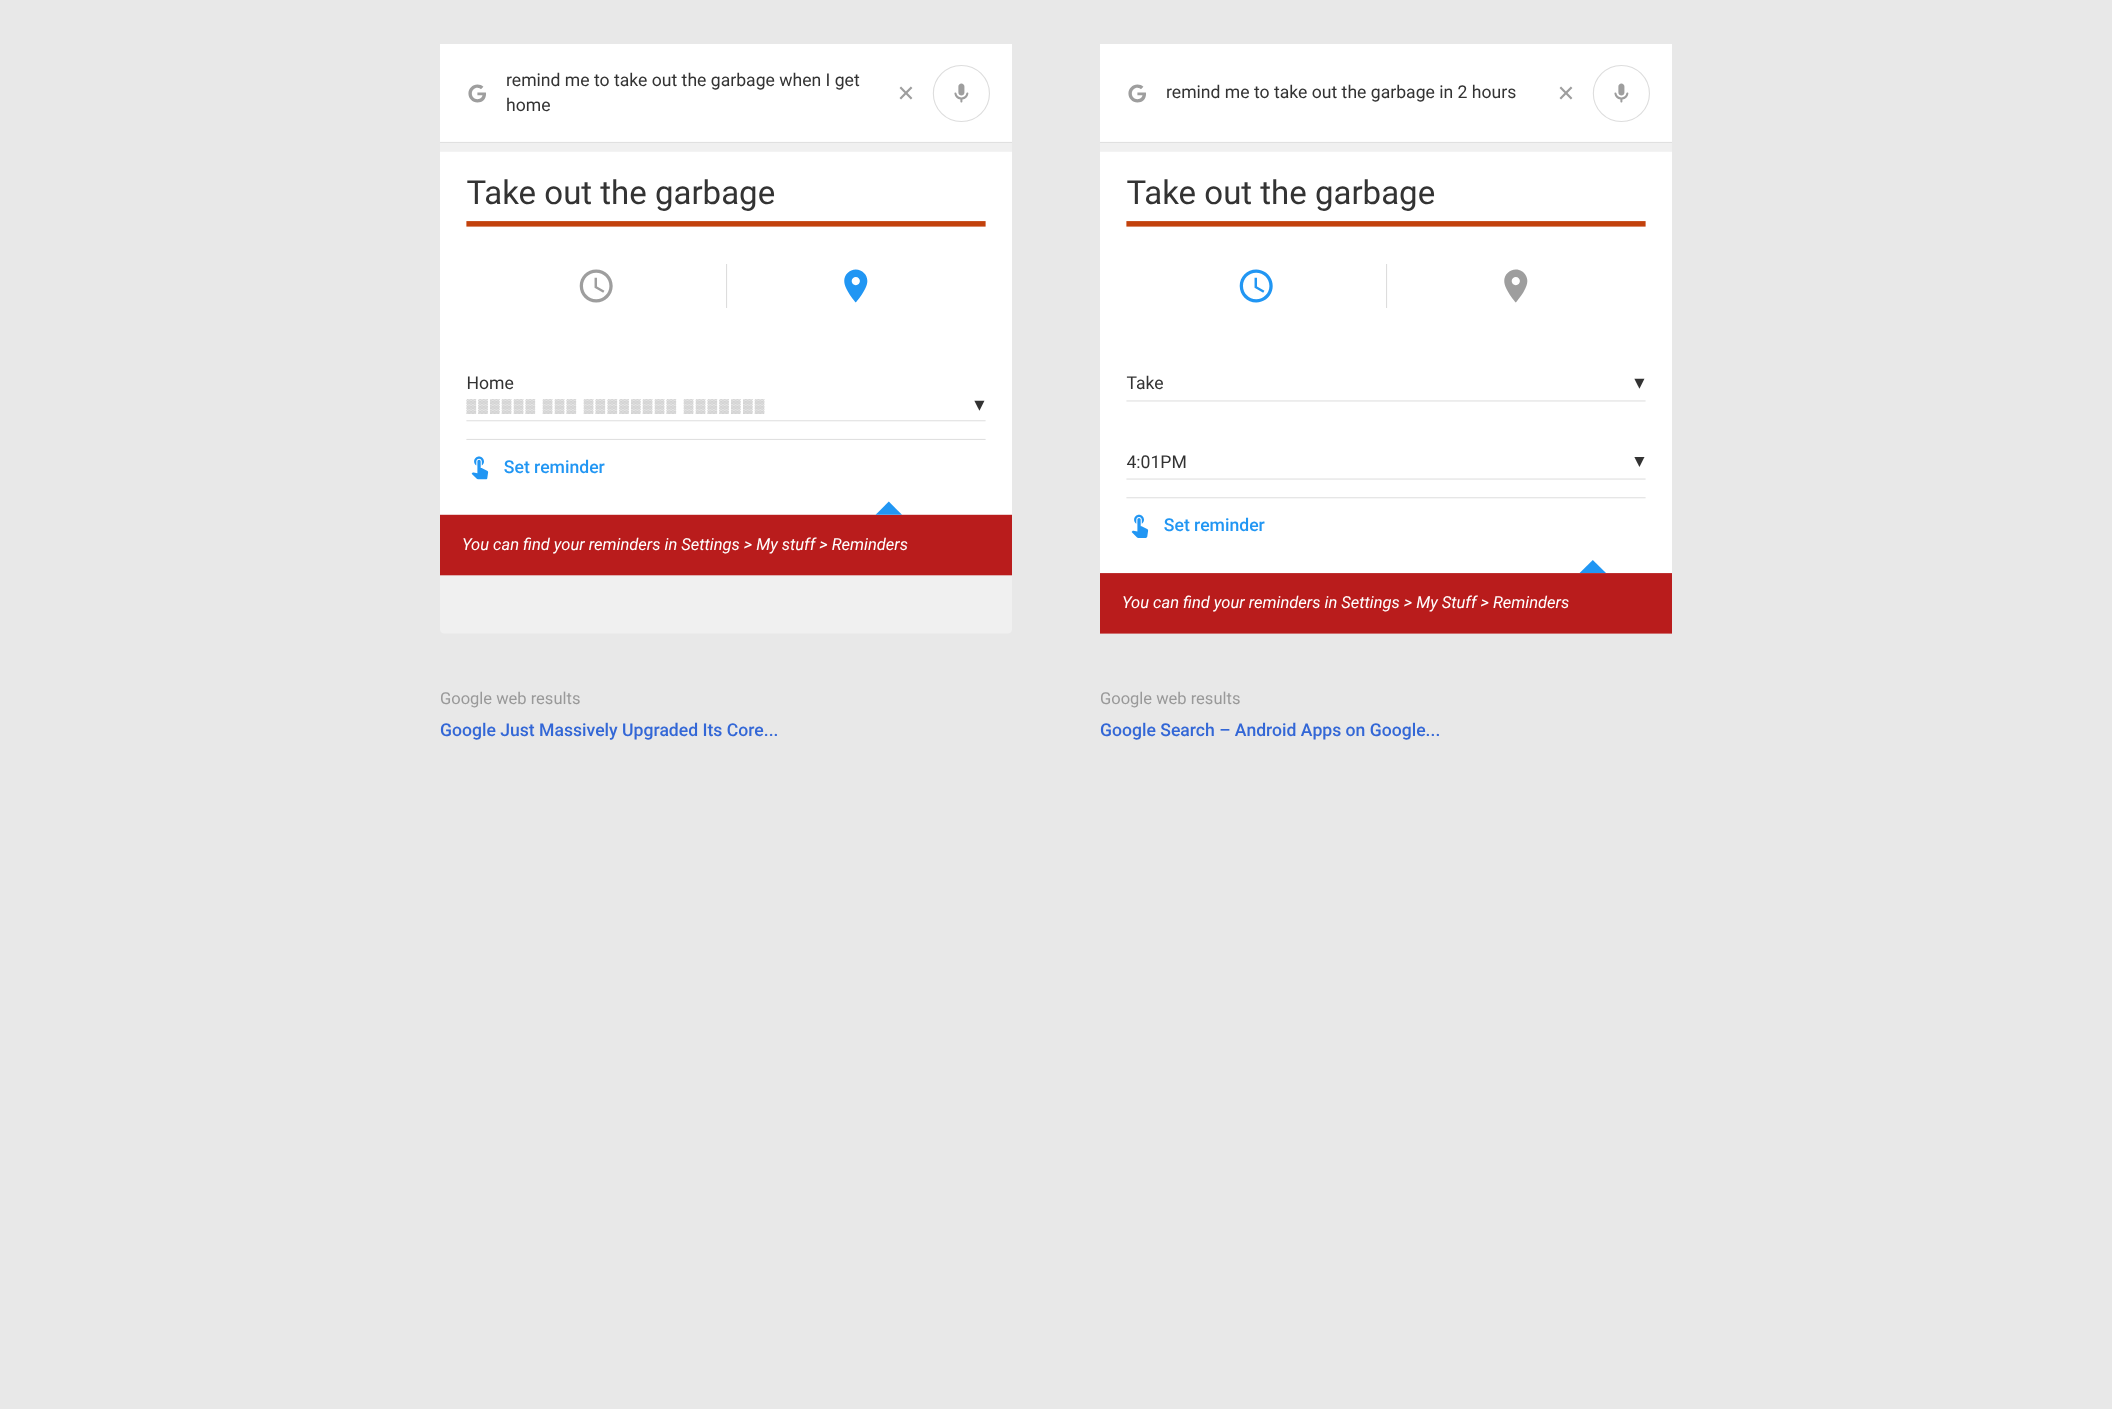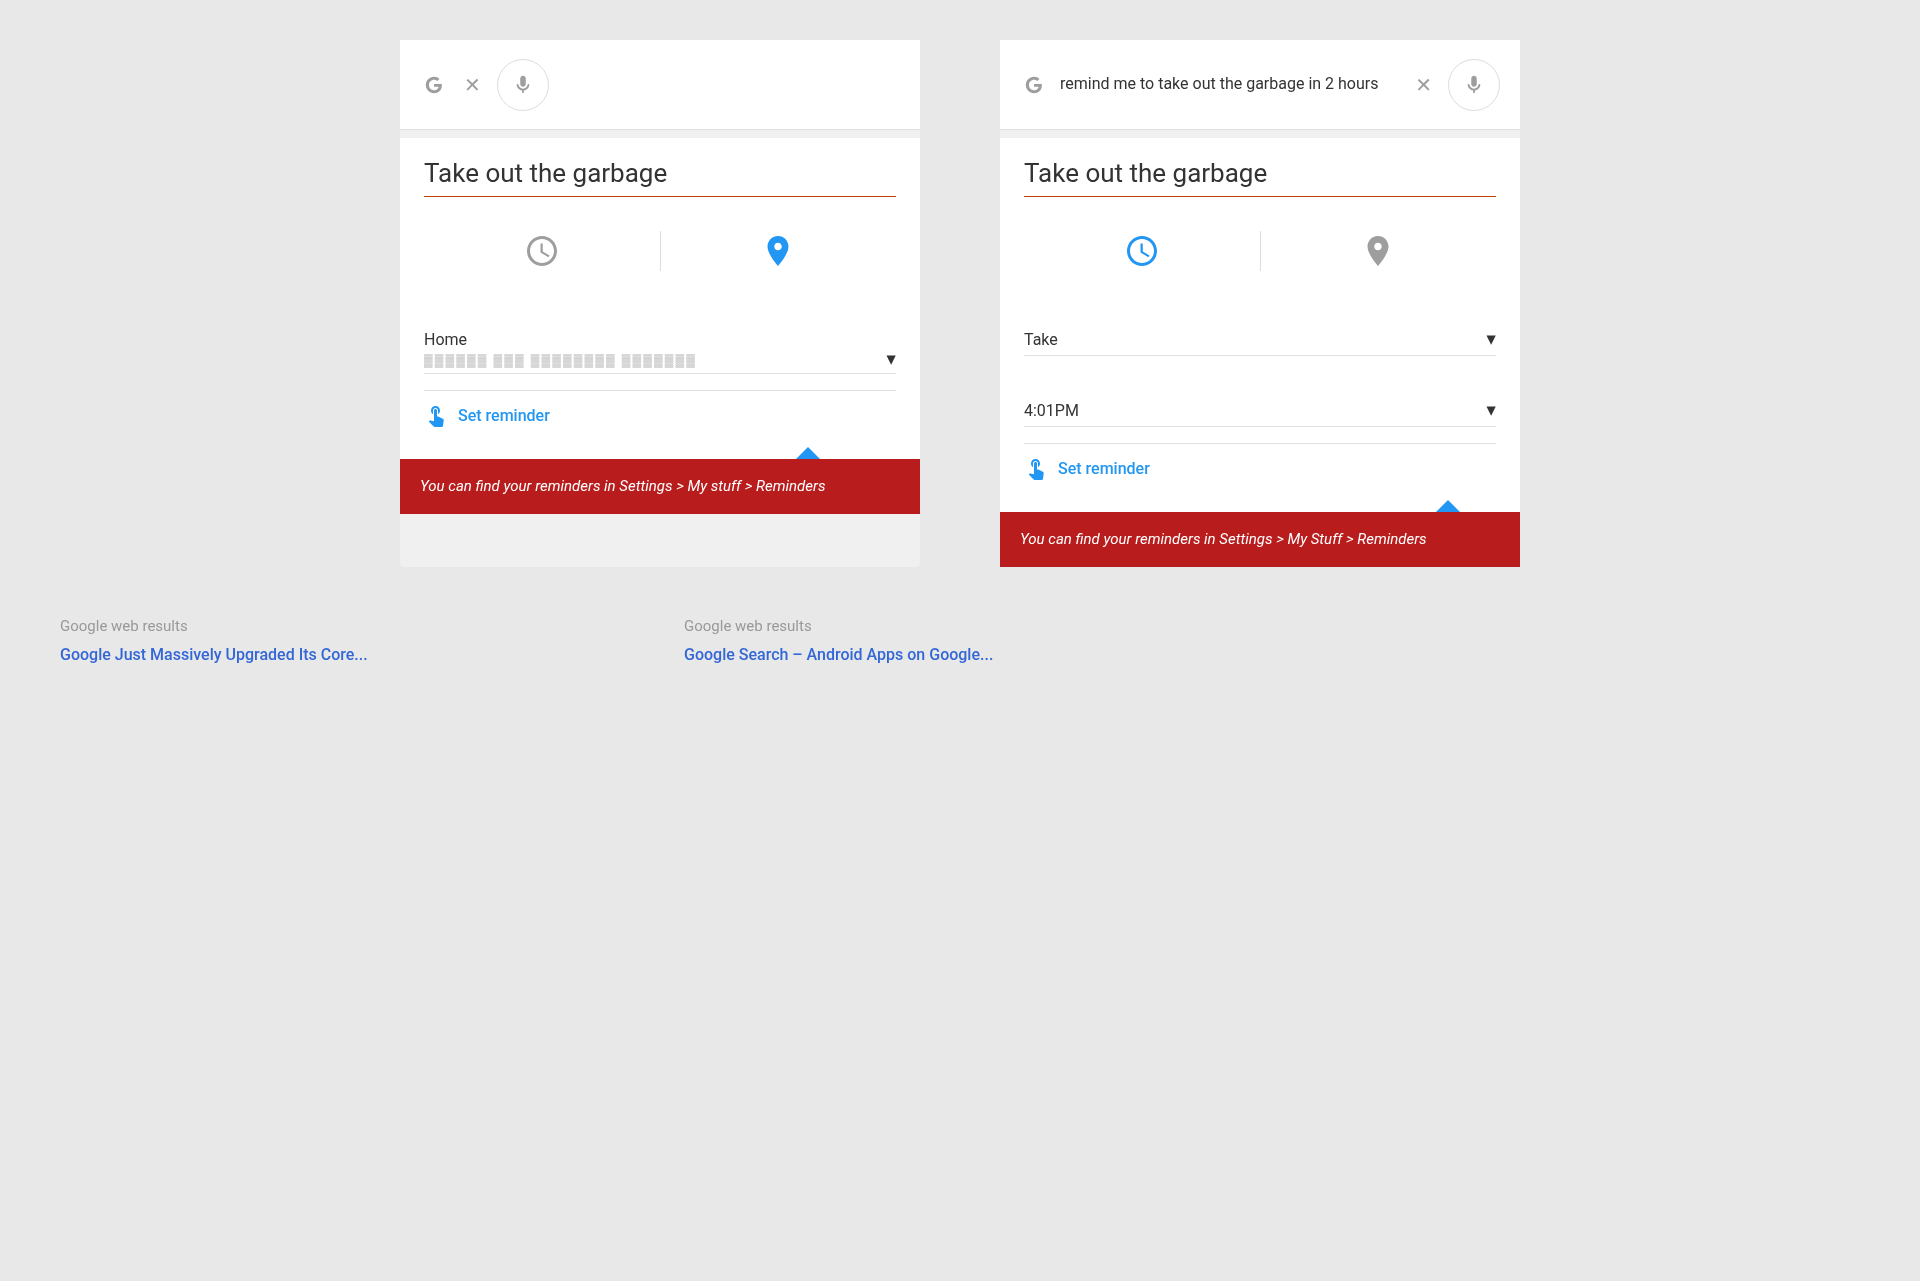--- a/index.html
+++ b/index.html
@@ -69,23 +69,23 @@
     }
 
     
     .card-content {
       background: white;
       margin: 8px 0 0 0;
       padding: 20px 24px;
     }
 
     .reminder-title {
-      font-size: 26px;
-      color: #333;
-      border-bottom: 1px solid #c2410c;
+      font-size: 30px;
+      color: #333;
+      border-bottom: 5px solid #c2410c;
       padding-bottom: 8px;
       margin-bottom: 20px;
     }
 
     
     .toggle-row {
       display: flex;
       align-items: center;
       justify-content: center;
       gap: 0;
@@ -185,22 +185,22 @@
 
     .tooltip-bubble-right::before {
       right: 60px;
     }
 
     
     .bottom-section {
       width: 100%;
       padding: 30px 60px 20px 60px;
       display: flex;
-      gap: 104px;
-      justify-content: flex-start;
+      gap: 80px;
+      justify-content: center;
     }
 
     .web-results-section {
       width: 520px;
     }
 
     .web-results-label {
       font-size: 15px;
       color: #999;
       margin-bottom: 10px;
@@ -224,20 +224,21 @@
 
 <div class="main-container">
 
   <div class="phone-card">
 
     <div class="search-bar">
 
       <svg class="svg-google-logo" viewBox="0 0 24 24">
         <path d="M12 11v2.4h3.97c-.16 1.03-1.2 3.02-3.97 3.02-2.39 0-4.34-1.98-4.34-4.42S9.61 7.58 12 7.58c1.36 0 2.27.58 2.79 1.08l1.9-1.83C15.47 5.69 13.89 5 12 5c-3.87 0-7 3.13-7 7s3.13 7 7 7c4.04 0 6.72-2.76 6.72-6.64 0-.45-.05-.79-.11-1.13H12z" fill="#9e9e9e"></path>
       </svg>
+      <span class="search-text">remind me to take out the garbage when I get home</span>
       <span class="close-icon-btn">✕</span>
       <div class="mic-button">
         <svg width="22" height="22" viewBox="0 0 24 24">
           <path d="M12 14c1.66 0 3-1.34 3-3V5c0-1.66-1.34-3-3-3S9 3.34 9 5v6c0 1.66 1.34 3 3 3zm5.91-3c-.49 0-.9.36-.98.85C16.52 14.2 14.47 16 12 16s-4.52-1.8-4.93-4.15c-.08-.49-.49-.85-.98-.85-.61 0-1.09.54-1 1.14.49 3 2.89 5.35 5.91 5.78V20c0 .55.45 1 1 1s1-.45 1-1v-2.08c3.02-.43 5.42-2.78 5.91-5.78.1-.6-.39-1.14-1-1.14z" fill="#9e9e9e"></path>
         </svg>
       </div>
     </div>
 
     <div class="card-content">
       <div class="reminder-title">Take out the garbage</div>

